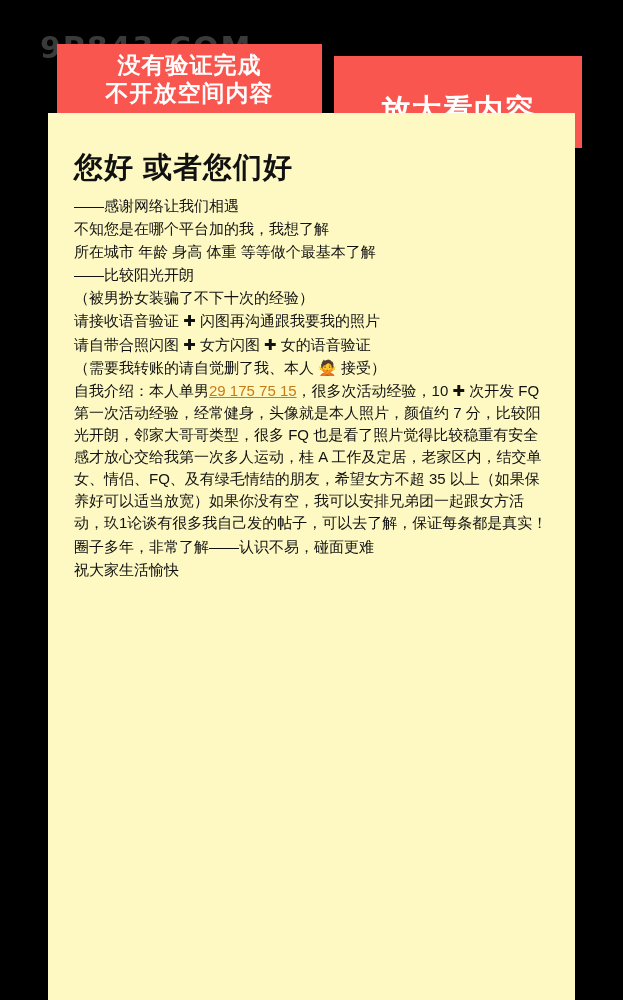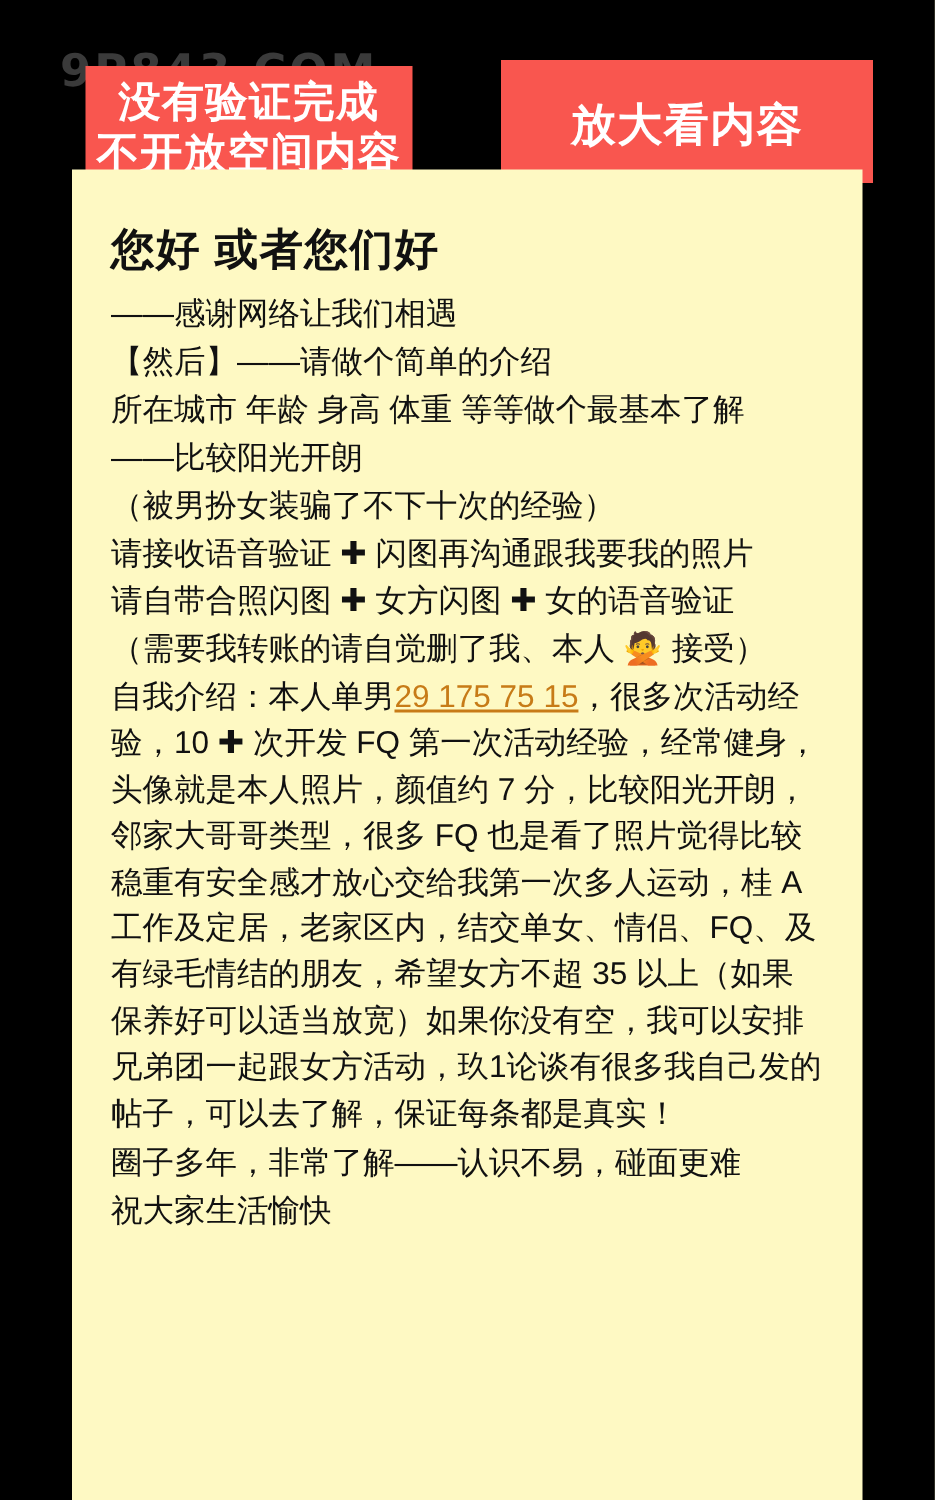--- a/index.html
+++ b/index.html
@@ -41,29 +41,29 @@
     background: #f9564f;
     color: #ffffff;
     font-weight: bold;
     text-align: center;
     line-height: 1.22;
     letter-spacing: 1px;
   }
   .banner-left {
     left: 57px;
     top: 44px;
-    width: 218px;
+    width: 265px;
     padding: 7px 0 9px 0;
-    font-size: 28px;
+    font-size: 23px;
   }
   .banner-right {
     left: 334px;
-    top: 40px;
+    top: 56px;
     width: 248px;
-    padding: 26px 0 19px 0;
+    padding: 36px 0 19px 0;
     font-size: 30px;
   }
 
   
   .card {
     position: absolute;
     left: 48px;
     top: 113px;
     width: 527px;
     height: 994px;
@@ -76,21 +76,21 @@
   .doc-title {
     font-size: 29px;
     font-weight: bold;
     color: #111111;
     margin: 4px 0 10px 0;
     letter-spacing: 1px;
     line-height: 1.25;
   }
 
   .para {
-    font-size: 21px;
+    font-size: 15px;
     line-height: 1.47;
     color: #111111;
     margin: 0 0 1px 0;
     word-break: break-all;
   }
 
   .para.block {
     margin-bottom: 2px;
   }
 
@@ -111,21 +111,21 @@
     <div>不开放空间内容</div>
   </div>
 
   <div class="banner banner-right">放大看内容</div>
 
   <div class="card">
 
     <div class="doc-title">您好 或者您们好</div>
 
     <p class="para">——感谢网络让我们相遇</p>
-    <p class="para">【然后】——请做个简单的介绍</p>
+    <p class="para">不知您是在哪个平台加的我，我想了解</p>
     <p class="para">所在城市 年龄 身高 体重 等等做个最基本了解</p>
     <p class="para">——比较阳光开朗</p>
     <p class="para">（被男扮女装骗了不下十次的经验）</p>
     <p class="para">请接收语音验证 ✚ 闪图再沟通跟我要我的照片</p>
     <p class="para">请自带合照闪图 ✚ 女方闪图 ✚ 女的语音验证</p>
     <p class="para">（需要我转账的请自觉删了我、本人 🙅 接受）</p>
 
     <p class="para block"><span>自我介绍：本人单男</span><span class="emph-link">29 175 75 15</span><span>，很多次活动经验，10 ✚ 次开发 FQ 第一次活动经验，经常健身，头像就是本人照片，颜值约 7 分，比较阳光开朗，邻家大哥哥类型，很多 FQ 也是看了照片觉得比较稳重有安全感才放心交给我第一次多人运动，桂 A 工作及定居，老家区内，结交单女、情侣、FQ、及有绿毛情结的朋友，希望女方不超 35 以上（如果保养好可以适当放宽）如果你没有空，我可以安排兄弟团一起跟女方活动，玖1论谈有很多我自己发的帖子，可以去了解，保证每条都是真实！</span></p>
 
     <p class="para">圈子多年，非常了解——认识不易，碰面更难</p>

